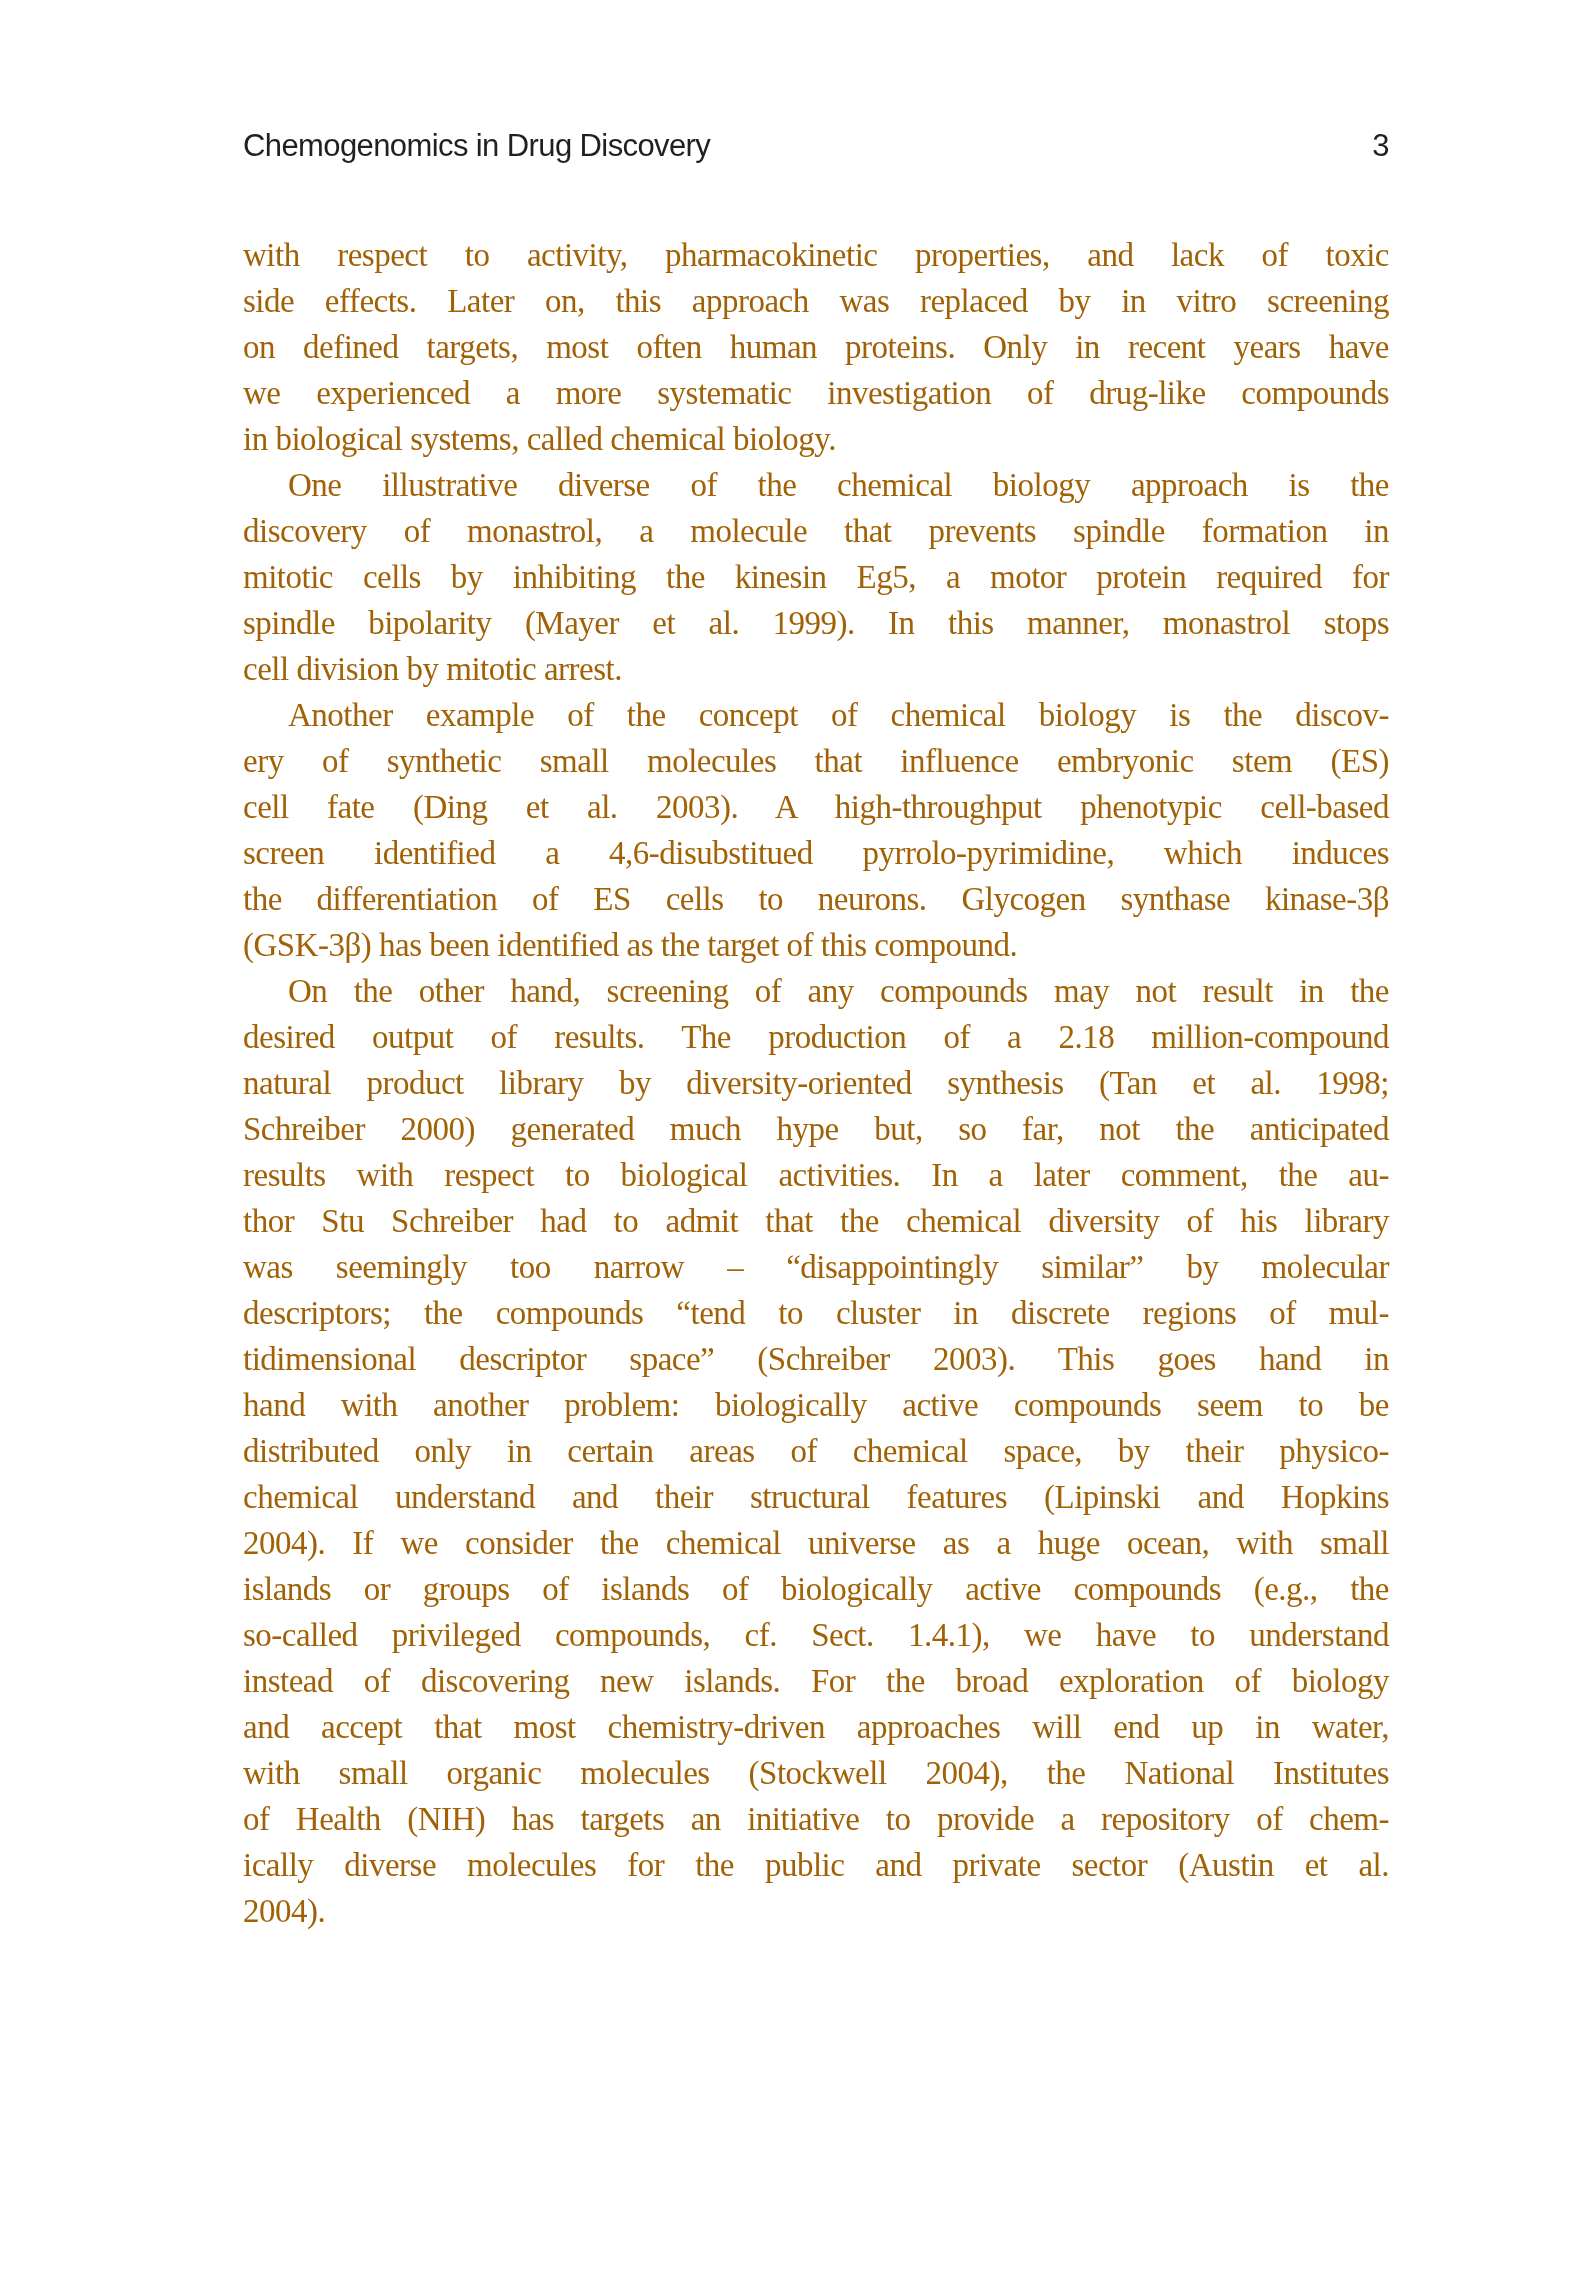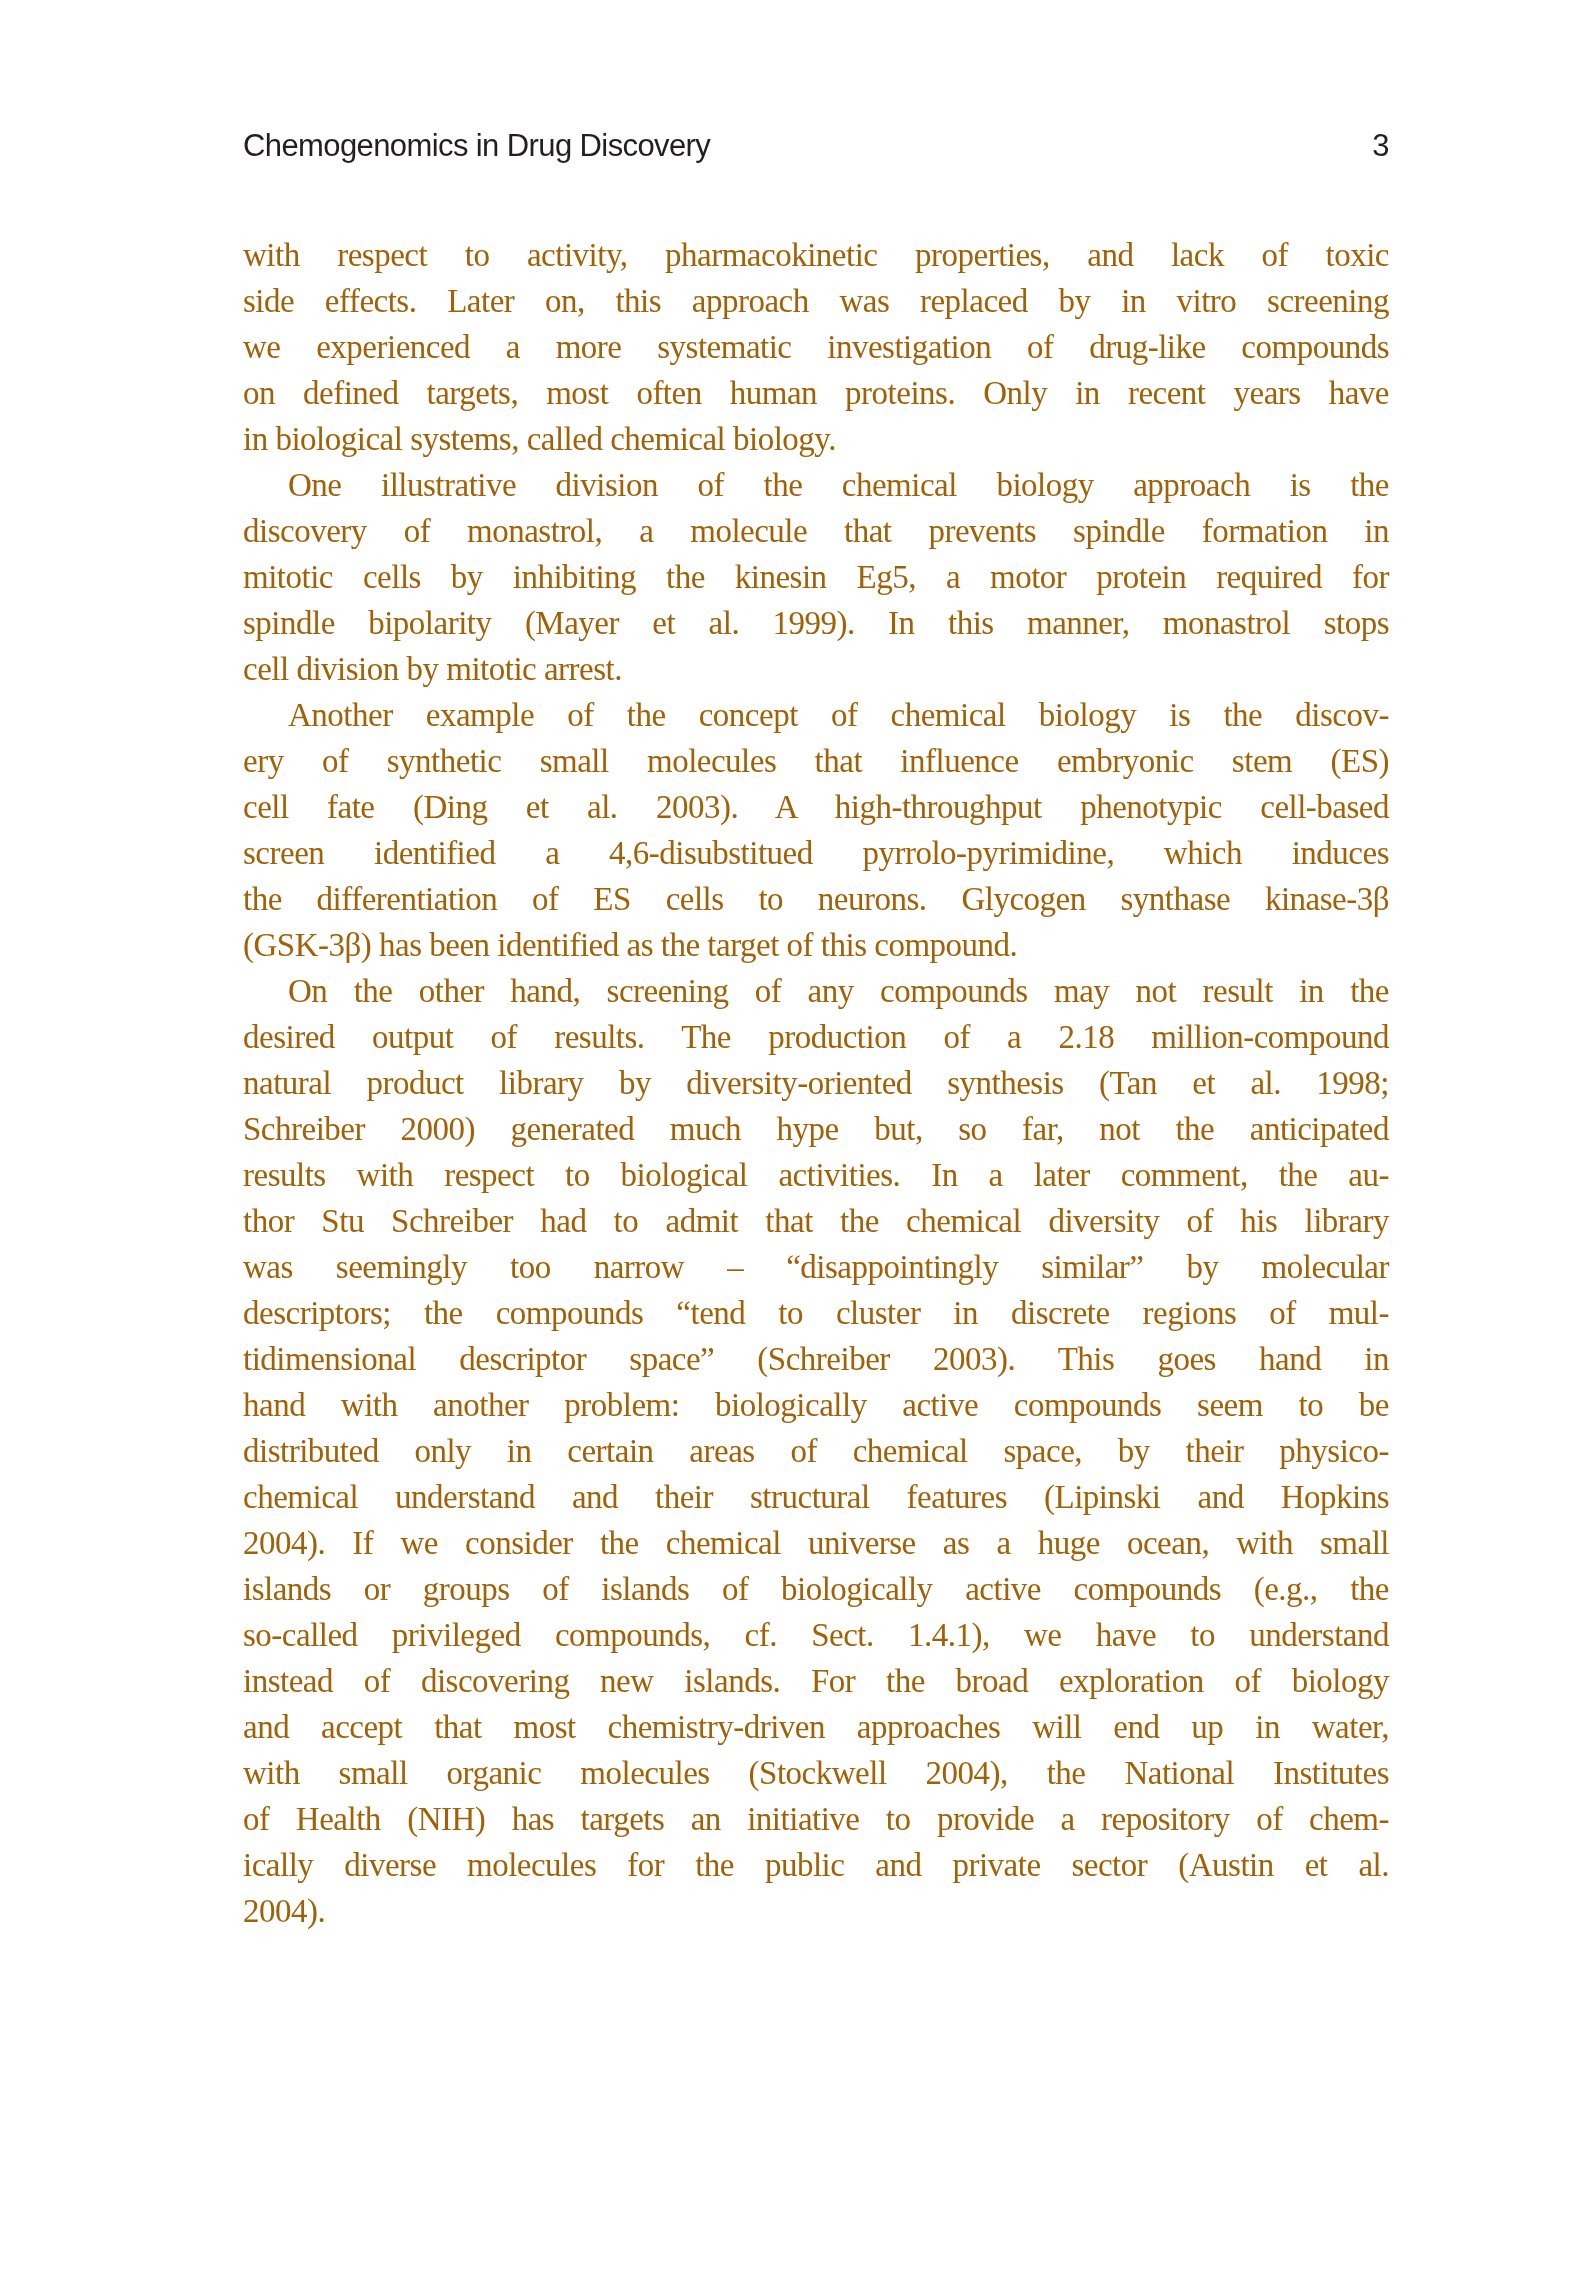--- a/index.html
+++ b/index.html
@@ -31,27 +31,27 @@
   <div class="running-head">
     <span class="title">Chemogenomics in Drug Discovery</span>
     <span class="pageno">3</span>
   </div>
 
   <div class="body-text">
 
     <div>
       <span class="line">with respect to activity, pharmacokinetic properties, and lack of toxic</span>
       <span class="line">side effects. Later on, this approach was replaced by in vitro screening</span>
+      <span class="line">on defined targets, most often human proteins. Only in recent years have</span>
       <span class="line">we experienced a more systematic investigation of drug-like compounds</span>
-      <span class="line">on defined targets, most often human proteins. Only in recent years have</span>
       <span class="line last">in biological systems, called chemical biology.</span>
     </div>
 
     <div>
-      <span class="line indent">One illustrative division of the chemical biology approach is the</span>
+      <span class="line indent">One illustrative diverse of the chemical biology approach is the</span>
       <span class="line">discovery of monastrol, a molecule that prevents spindle formation in</span>
       <span class="line">mitotic cells by inhibiting the kinesin Eg5, a motor protein required for</span>
       <span class="line">spindle bipolarity (Mayer et al. 1999). In this manner, monastrol stops</span>
       <span class="line last">cell division by mitotic arrest.</span>
     </div>
 
     <div>
       <span class="line indent">Another example of the concept of chemical biology is the discov-</span>
       <span class="line">ery of synthetic small molecules that influence embryonic stem (ES)</span>
       <span class="line">cell fate (Ding et al. 2003). A high-throughput phenotypic cell-based</span>

